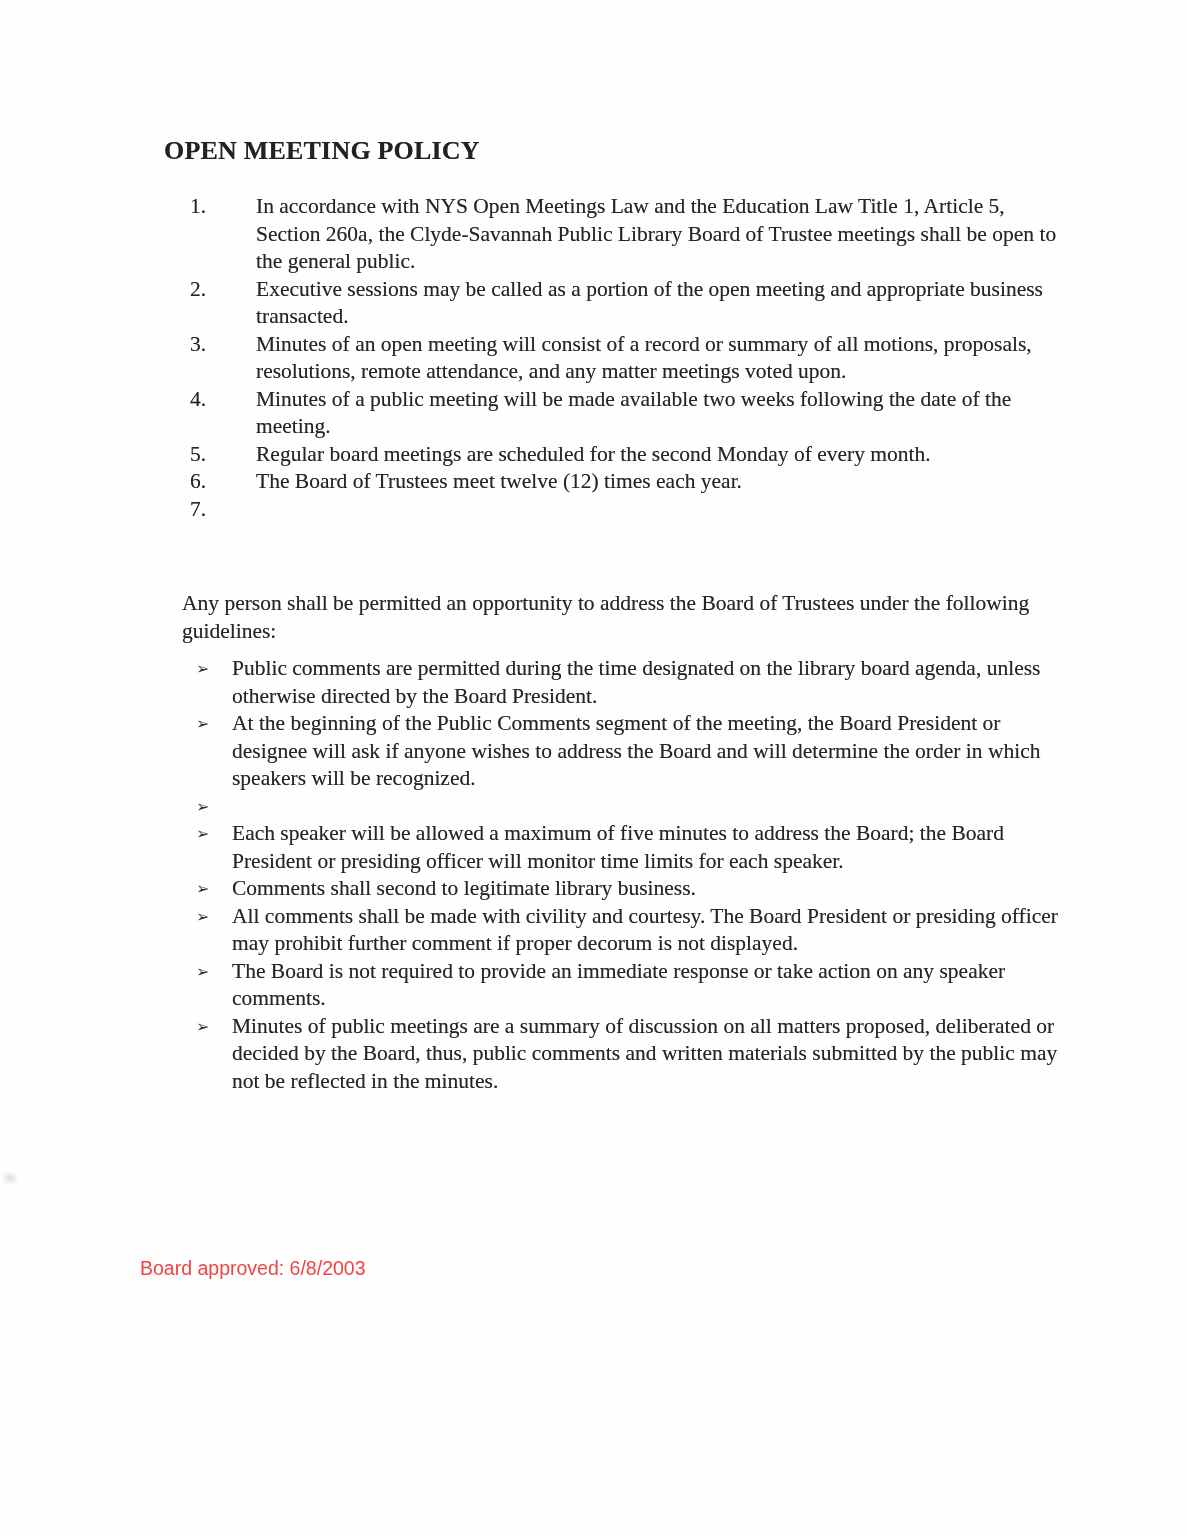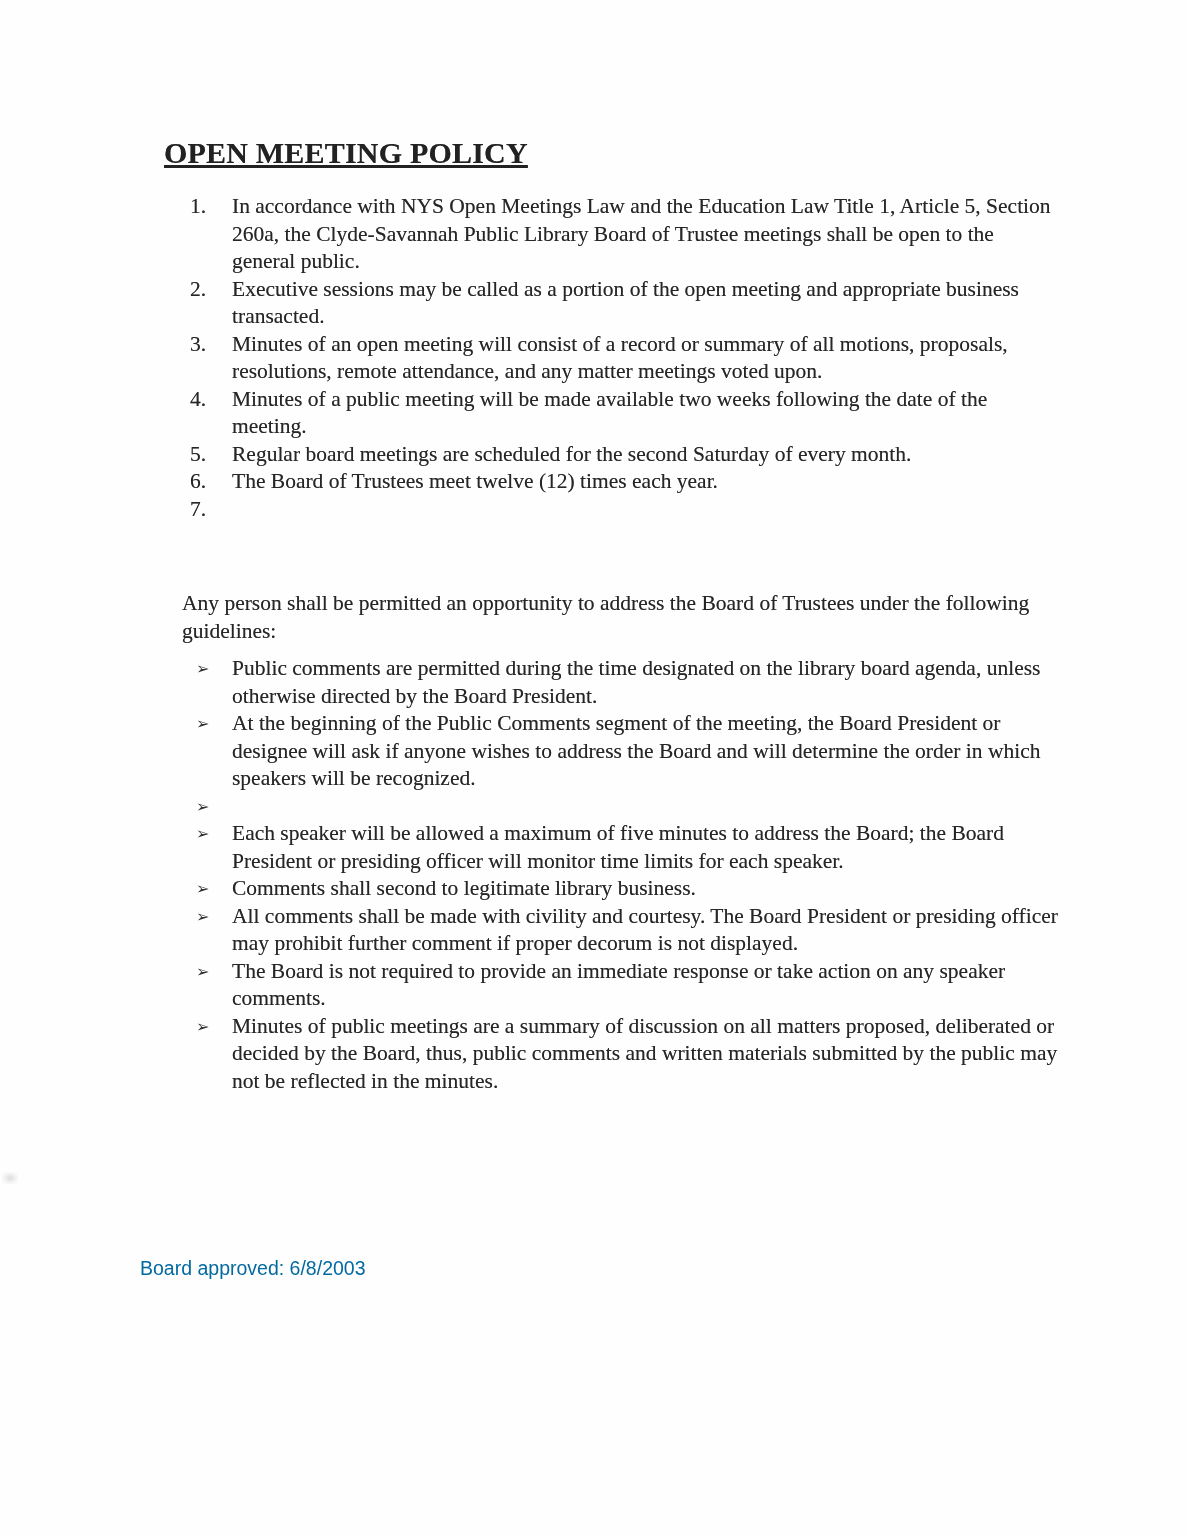--- a/index.html
+++ b/index.html
@@ -11,26 +11,25 @@
     font-family: "Liberation Serif", "DejaVu Serif", serif;
     color: #262626;
     overflow: hidden;
     box-sizing: border-box;
   }
   .doc-title {
     position: absolute;
     left: 164px;
     top: 136px;
     margin: 0;
-    font-size: 30px;
+    font-size: 26px;
     font-weight: bold;
     letter-spacing: 0.2px;
     color: #222;
     text-shadow: 0 0 0.4px rgba(30,30,30,0.55);
-    text-decoration: underline;
   }
   .num-list {
     position: absolute;
     left: 190px;
     top: 193px;
     margin: 0;
     padding: 0;
     list-style: none;
     width: 880px;
   }
@@ -41,20 +40,21 @@
   }
   .num-marker {
     flex: 0 0 42px;
     text-align: left;
     white-space: nowrap;
   }
   .num-text {
     flex: 0 1 auto;
     max-width: 828px;
     white-space: pre-wrap;
+    margin-left: 24px;
   }
   .intro-para {
     position: absolute;
     left: 166px;
     top: 574px;
     margin: 16px;
     width: 862px;
     font-size: 21.5px;
     line-height: 27.5px;
     white-space: pre-wrap;
@@ -85,21 +85,21 @@
     max-width: 848px;
     white-space: pre-wrap;
   }
   .doc-footer {
     position: absolute;
     left: 140px;
     top: 1255px;
     font-family: "Liberation Sans", "DejaVu Sans", sans-serif;
     font-size: 19.5px;
     line-height: 27.5px;
-    color: #0369a1;
+    color: #ef4444;
   }
   .scan-artifact {
     position: absolute;
     left: 2px;
     top: 1172px;
     width: 16px;
     height: 12px;
     background: radial-gradient(ellipse at center, rgba(160,160,160,0.35) 0%, rgba(200,200,200,0.15) 60%, rgba(255,255,255,0) 100%);
   }
   
@@ -126,21 +126,21 @@
     <li>
       <span class="num-marker">3.</span>
       <span class="num-text">Minutes of an open meeting will consist of a record or summary of all motions, proposals, resolutions, remote attendance, and any matter meetings voted upon.</span>
     </li>
     <li>
       <span class="num-marker">4.</span>
       <span class="num-text">Minutes of a public meeting will be made available two weeks following the date of the meeting.</span>
     </li>
     <li>
       <span class="num-marker">5.</span>
-      <span class="num-text">Regular board meetings are scheduled for the second Saturday of every month.</span>
+      <span class="num-text">Regular board meetings are scheduled for the second Monday of every month.</span>
     </li>
     <li>
       <span class="num-marker">6.</span>
       <span class="num-text">The Board of Trustees meet twelve (12) times each year.</span>
     </li>
     <li>
       <span class="num-marker">7.</span>
     </li>
   </ol>
 

